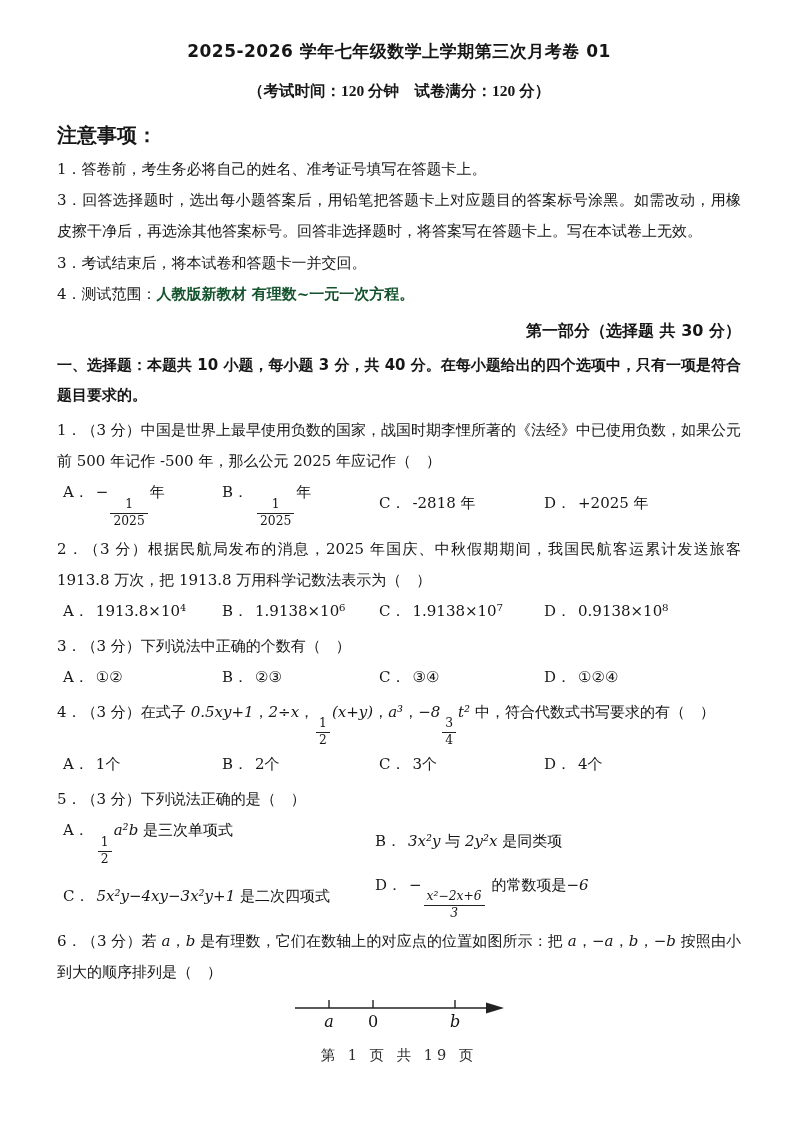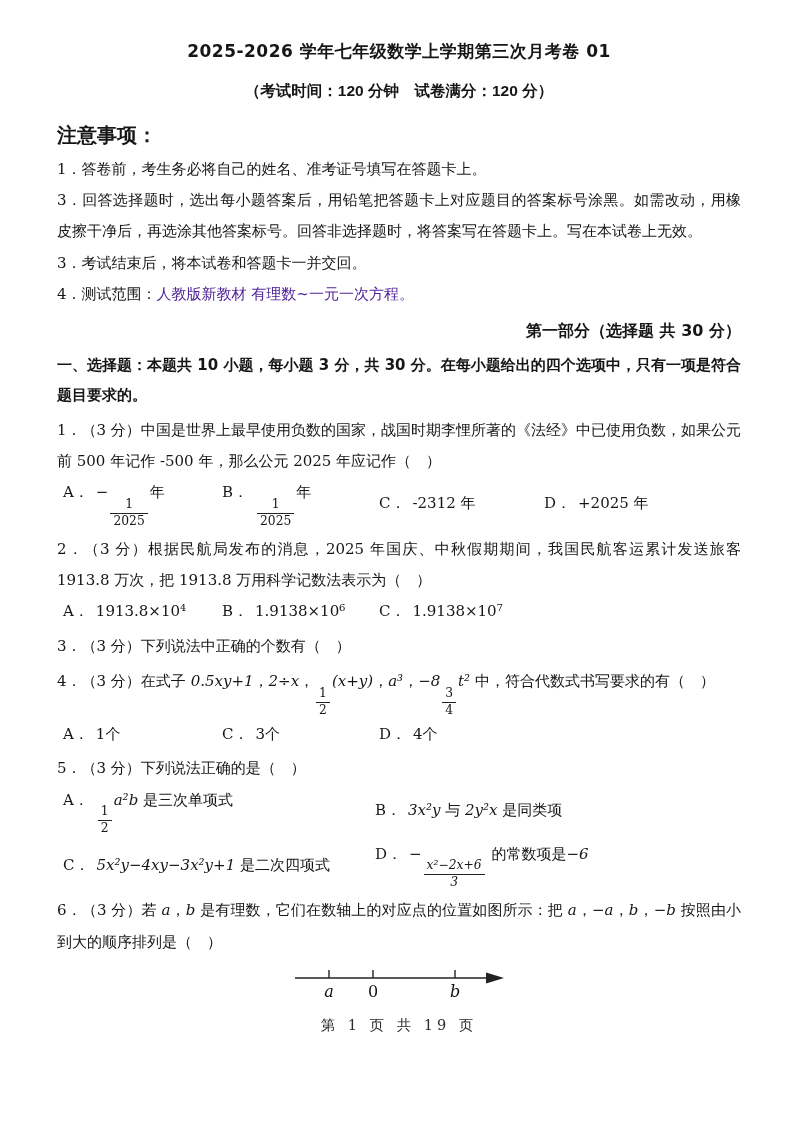--- a/index.html
+++ b/index.html
@@ -10,26 +10,26 @@
     font-size:15px;
     overflow:hidden;
   }
   .page{box-sizing:border-box;width:793px;height:820px;padding:40px 52px 0 57px;}
   h1.title{
     font-size:17px;font-weight:700;text-align:center;margin:0 0 18px 0;
     font-family:"DejaVu Sans","Liberation Sans",sans-serif;letter-spacing:.5px;
   }
   .subtitle{
     font-size:15.5px;font-weight:700;text-align:center;margin:0 0 14px 0;
-    font-family:Liberation Sans, sans-serif;
+    font-family:Liberation Serif, serif;
   }
   .notice-heading{font-weight:700;font-size:20px;line-height:1.9;
     font-family:"DejaVu Sans","Liberation Sans",sans-serif;}
   p{margin:0;line-height:2.08;text-align:justify;}
-  .red{color:#4c1d95;}
+  .red{color:#14532d;font-weight:bold;}
   .section-heading{
     text-align:right;font-weight:700;font-size:16px;margin:4px 0 2px 0;line-height:2.1;
     font-family:"DejaVu Sans","Liberation Sans",sans-serif;
   }
   .section-intro{
     font-weight:700;font-family:"DejaVu Sans","Liberation Sans",sans-serif;line-height:2.05;
   }
   .question{margin-top:4px;}
   .stem{line-height:2.08;}
   .substem{line-height:2.3;}
@@ -59,61 +59,69 @@
   <h1 class="title">2025-2026 学年七年级数学上学期第三次月考卷 01</h1>
   <div class="subtitle">（考试时间：120 分钟　试卷满分：120 分）</div>
 
   <div class="notice-heading">注意事项：</div>
   <p>1．答卷前，考生务必将自己的姓名、准考证号填写在答题卡上。</p>
   <p>3．回答选择题时，选出每小题答案后，用铅笔把答题卡上对应题目的答案标号涂黑。如需改动，用橡皮擦干净后，再选涂其他答案标号。回答非选择题时，将答案写在答题卡上。写在本试卷上无效。</p>
   <p>3．考试结束后，将本试卷和答题卡一并交回。</p>
   <p><span>4．测试范围：</span><span class="red">人教版新教材 有理数~一元一次方程。</span></p>
 
   <div class="section-heading">第一部分（选择题 共 30 分）</div>
-  <p class="section-intro">一、选择题：本题共 10 小题，每小题 3 分，共 30 分。在每小题给出的四个选项中，只有一项是符合题目要求的。</p>
+  <p class="section-intro">一、选择题：本题共 10 小题，每小题 3 分，共 40 分。在每小题给出的四个选项中，只有一项是符合题目要求的。</p>
 
   <div class="question">
     <p class="stem">1．（3 分）中国是世界上最早使用负数的国家，战国时期李悝所著的《法经》中已使用负数，如果公元前 500 年记作 -500 年，那么公元 2025 年应记作（　）</p>
     <div class="opts4 tall">
       <span class="opt"><span class="olabel">A．</span><span><span class="math">−</span><span class="frac">
               <span class="fnum">1</span>
               <span class="fden">2025</span>
             </span>年</span></span>
       <span class="opt"><span class="olabel">B．</span><span><span class="frac">
               <span class="fnum">1</span>
               <span class="fden">2025</span>
             </span>年</span></span>
-      <span class="opt"><span class="olabel">C．</span><span>-2312 年</span></span>
+      <span class="opt"><span class="olabel">C．</span><span>-2818 年</span></span>
       <span class="opt"><span class="olabel">D．</span><span>+2025 年</span></span>
     </div>
   </div>
 
   <div class="question">
     <p class="stem">2．（3 分）根据民航局发布的消息，2025 年国庆、中秋假期期间，我国民航客运累计发送旅客 1913.8 万次，把 1913.8 万用科学记数法表示为（　）</p>
     <div class="opts4">
       <span class="opt"><span class="olabel">A．</span><span>1913.8×10⁴</span></span>
       <span class="opt"><span class="olabel">B．</span><span>1.9138×10⁶</span></span>
       <span class="opt"><span class="olabel">C．</span><span>1.9138×10⁷</span></span>
+      <span class="opt"><span class="olabel">D．</span><span>0.9138×10⁸</span></span>
     </div>
   </div>
 
   <div class="question">
     <p class="stem">3．（3 分）下列说法中正确的个数有（　）</p>
+    <div class="opts4">
+      <span class="opt"><span class="olabel">A．</span><span>①②</span></span>
+      <span class="opt"><span class="olabel">B．</span><span>②③</span></span>
+      <span class="opt"><span class="olabel">C．</span><span>③④</span></span>
+      <span class="opt"><span class="olabel">D．</span><span>①②④</span></span>
+    </div>
   </div>
 
   <div class="question">
     <p class="stem">4．（3 分）在式子 <span class="math">0.5xy+1</span>，<span class="math">2÷x</span>，<span class="frac">
           <span class="fnum">1</span>
           <span class="fden">2</span>
         </span><span class="math">(x+y)</span>，<span class="math">a³</span>，<span class="math">−8</span><span class="frac">
           <span class="fnum">3</span>
           <span class="fden">4</span>
         </span><span class="math">t²</span> 中，符合代数式书写要求的有（　）</p>
     <div class="opts4">
       <span class="opt"><span class="olabel">A．</span><span>1个</span></span>
+      <span class="opt"><span class="olabel">B．</span><span>2个</span></span>
       <span class="opt"><span class="olabel">C．</span><span>3个</span></span>
       <span class="opt"><span class="olabel">D．</span><span>4个</span></span>
     </div>
   </div>
 
   <div class="question">
     <p class="stem">5．（3 分）下列说法正确的是（　）</p>
     <div class="opts2 tall">
       <span class="opt"><span class="olabel">A．</span><span><span class="frac">
               <span class="fnum">1</span>

